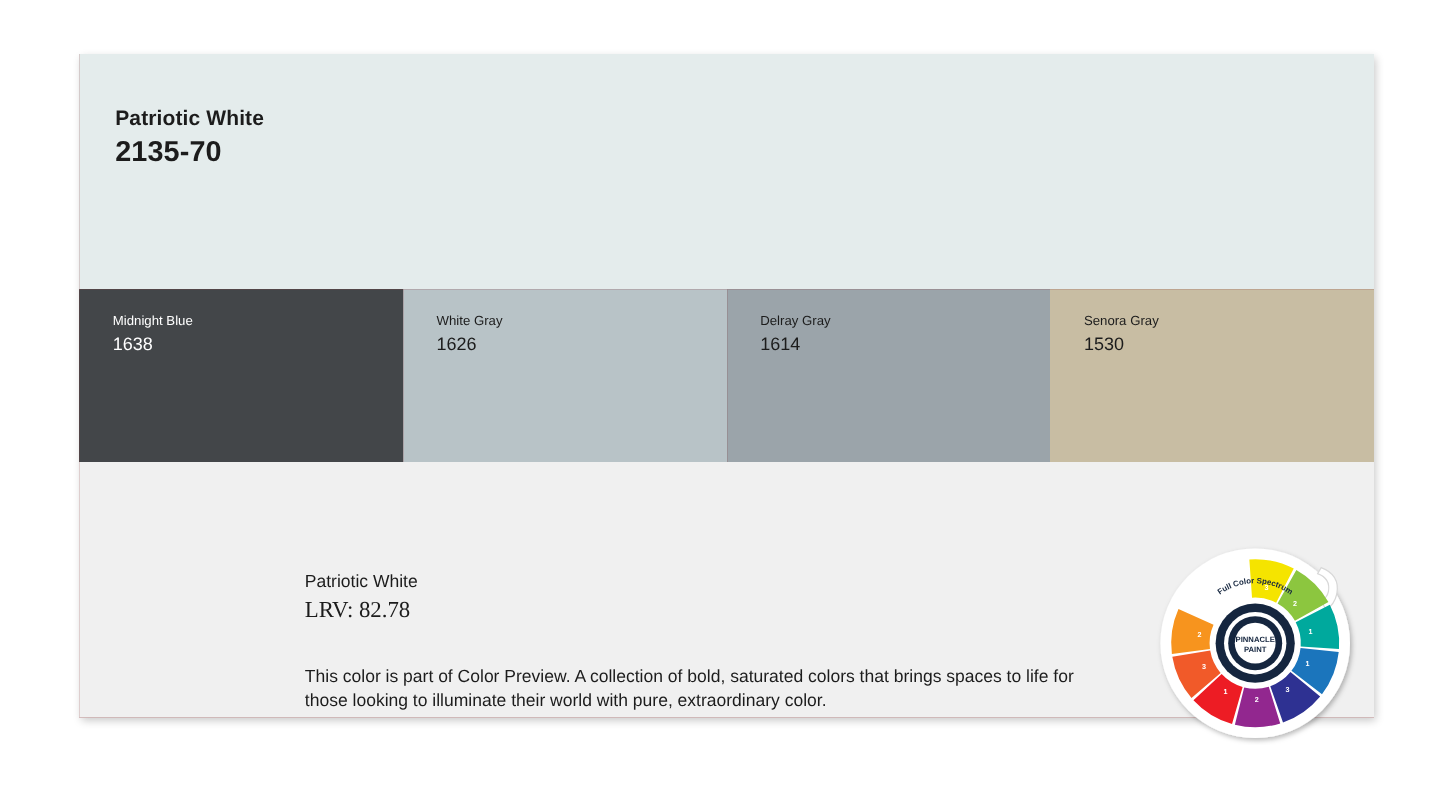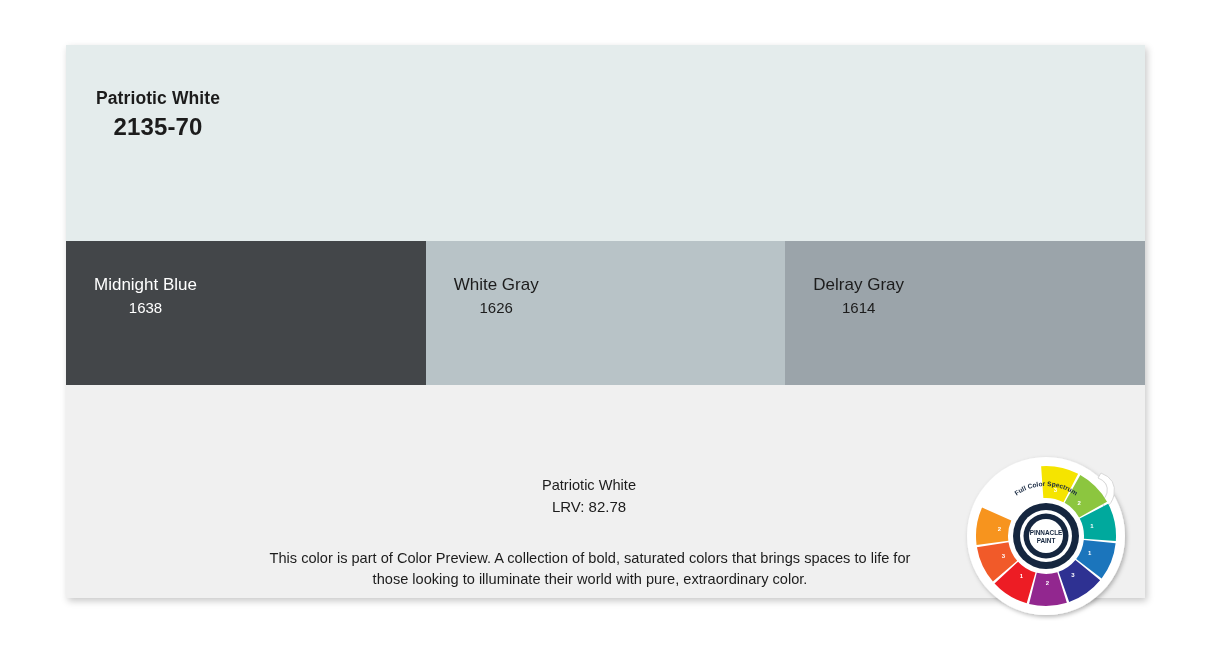--- a/index.html
+++ b/index.html
@@ -70,23 +70,22 @@
     height: 144px;
     flex: 1 1 0;
   }
   .strip-cell .cell-text {
     position: absolute;
     left: 28px;
     top: 20px;
     line-height: 1.42;
   }
   .cell-name {
-    font-size: 17px;
+    font-size: 11px;
     font-weight: normal;
-    margin-top: 12px;
   }
   .cell-code {
     font-size: 15px;
     font-weight: normal;
   }
 
   
   .desc {
     position: absolute;
     left: 0;
@@ -100,23 +99,24 @@
     left: 188px;
     top: 90px;
     width: 670px;
   }
   .desc-title {
     font-size: 14.6px;
     color: #1c1c1c;
     line-height: 1.42;
   }
   .desc-lrv {
-    font-size: 15px;
-    color: #1c1c1c;
-    line-height: 1.42;
+    font-size: 19px;
+    color: #1c1c1c;
+    line-height: 1.42;
+    font-family: Liberation Serif, serif;
   }
   .desc-body {
     margin-top: 31px;
     font-size: 14.6px;
     color: #1c1c1c;
     line-height: 1.42;
     width: 672px;
   }
 
   
@@ -127,21 +127,21 @@
     width: 170px;
     height: 170px;
   }
   .fandeck svg { display: block; }
 </style>
 </head>
 <body>
 
 <div id="page">
 
-  <div class="card" style="background: #7f1d1d; text-align: center;">
+  <div class="card" style="background: #7f1d1d;">
 
     <div class="hero" style="background: rgb(228, 236, 236);">
       <div class="hero-label">
         <div class="hero-name">Patriotic White</div>
         <div class="hero-code">2135-70</div>
       </div>
     </div>
 
     <div class="strip">
 
@@ -159,20 +159,26 @@
         </div>
       </div>
 
       <div class="strip-cell" style="background: rgb(155, 164, 170); color: rgb(28, 28, 28);">
         <div class="cell-text">
           <div class="cell-name">Delray Gray</div>
           <div class="cell-code">1614</div>
         </div>
       </div>
 
+      <div class="strip-cell" style="background: rgb(200, 189, 163); color: rgb(28, 28, 28);">
+        <div class="cell-text">
+          <div class="cell-name">Senora Gray</div>
+          <div class="cell-code">1530</div>
+        </div>
+      </div>
 
     </div>
 
     <div class="desc" style="background: rgb(240, 240, 240);">
       <div class="desc-block">
         <div class="desc-title">Patriotic White</div>
         <div class="desc-lrv">LRV: 82.78</div>
         <div class="desc-body">This color is part of Color Preview. A collection of bold, saturated colors that brings spaces to life for those looking to illuminate their world with pure, extraordinary color.</div>
       </div>
 

